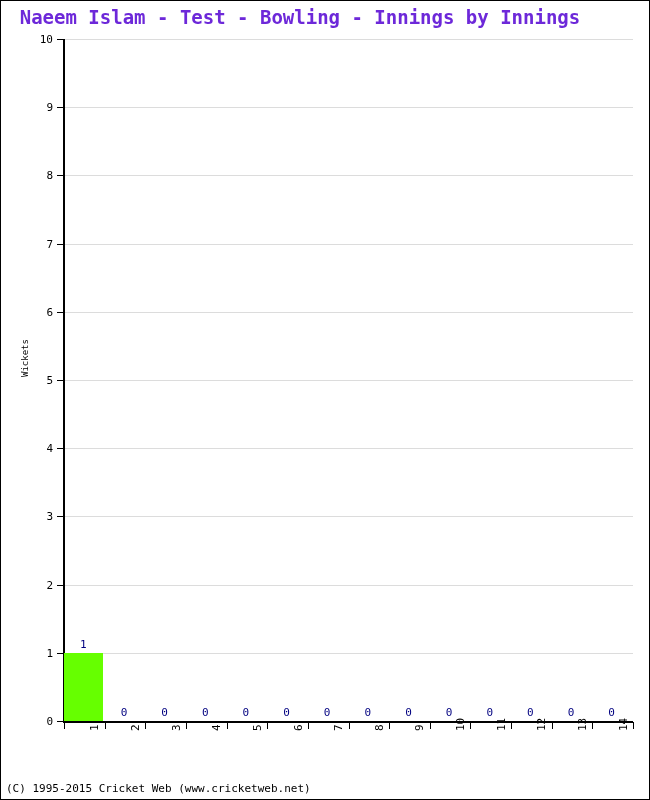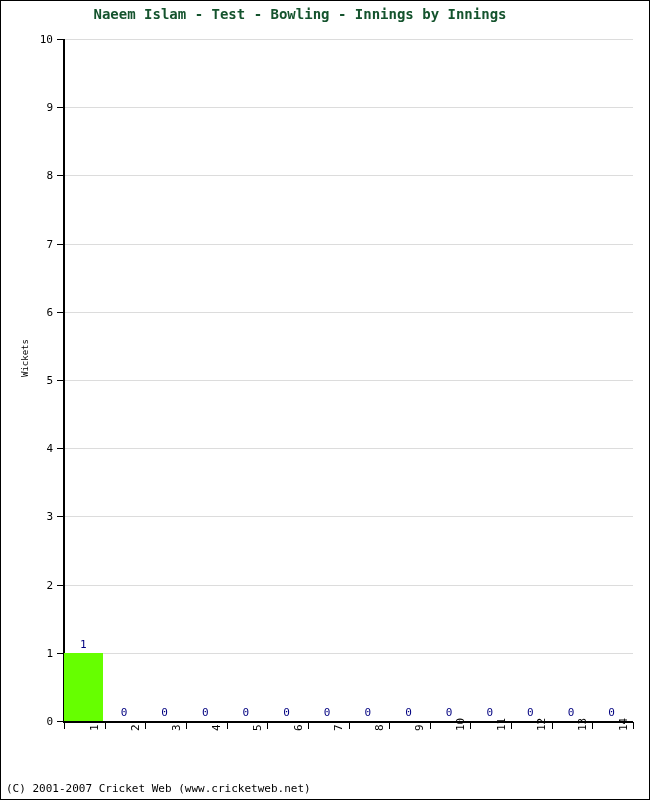--- a/index.html
+++ b/index.html
@@ -23,23 +23,23 @@
   }
 
   
   #chart-title {
     position: absolute;
     left: 0;
     top: 5px;
     width: 598px;
     text-align: center;
     font-family: "DejaVu Sans Mono", "Liberation Mono", monospace;
-    font-size: 14px;
+    font-size: 19px;
     font-weight: bold;
-    color: #14532d;
+    color: #6d28d9;
     letter-spacing: 0px;
     white-space: pre;
   }
 
   
   #plot-area {
     position: absolute;
     left: 63px;
     top: 38px;
     width: 569px;
@@ -313,14 +313,14 @@
       <div class="x-tick-label" style="left: 372.821px;">8</div>
       <div class="x-tick-label" style="left: 413.464px;">9</div>
       <div class="x-tick-label" style="left: 454.107px;">10</div>
       <div class="x-tick-label" style="left: 494.75px;">11</div>
       <div class="x-tick-label" style="left: 535.393px;">12</div>
       <div class="x-tick-label" style="left: 576.036px;">13</div>
       <div class="x-tick-label" style="left: 616.679px;">14</div>
     </div>
 
 
-  <div id="footer-copyright">(C) 2001-2007 Cricket Web (www.cricketweb.net)</div>
+  <div id="footer-copyright">(C) 1995-2015 Cricket Web (www.cricketweb.net)</div>
 </div>
 
 </body></html>

